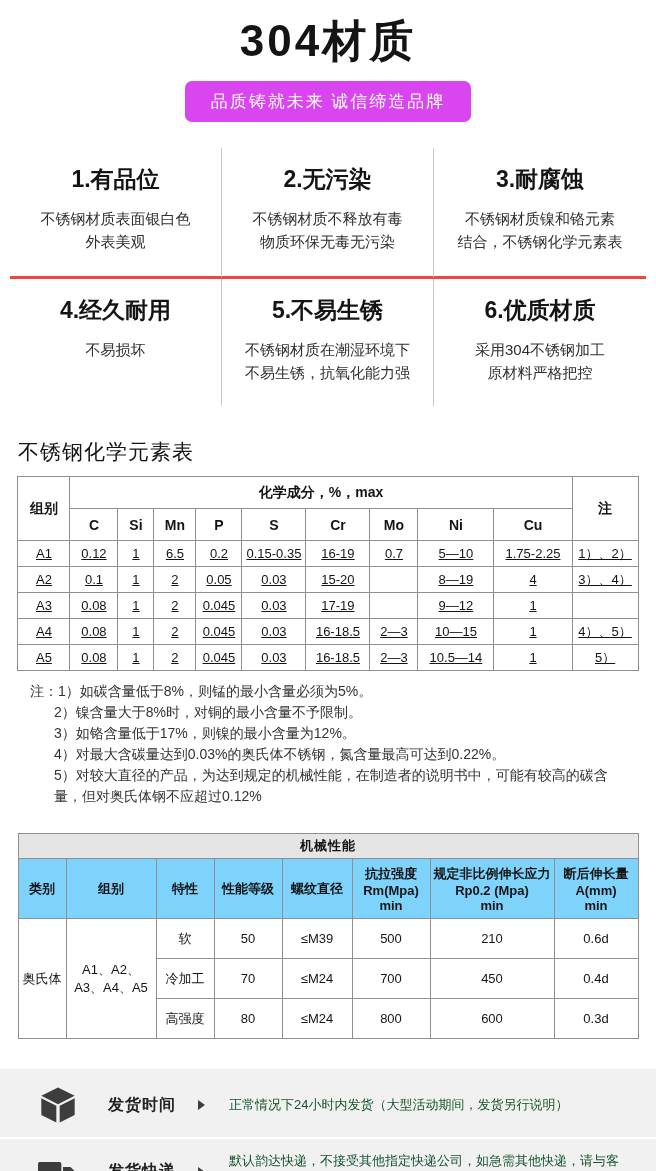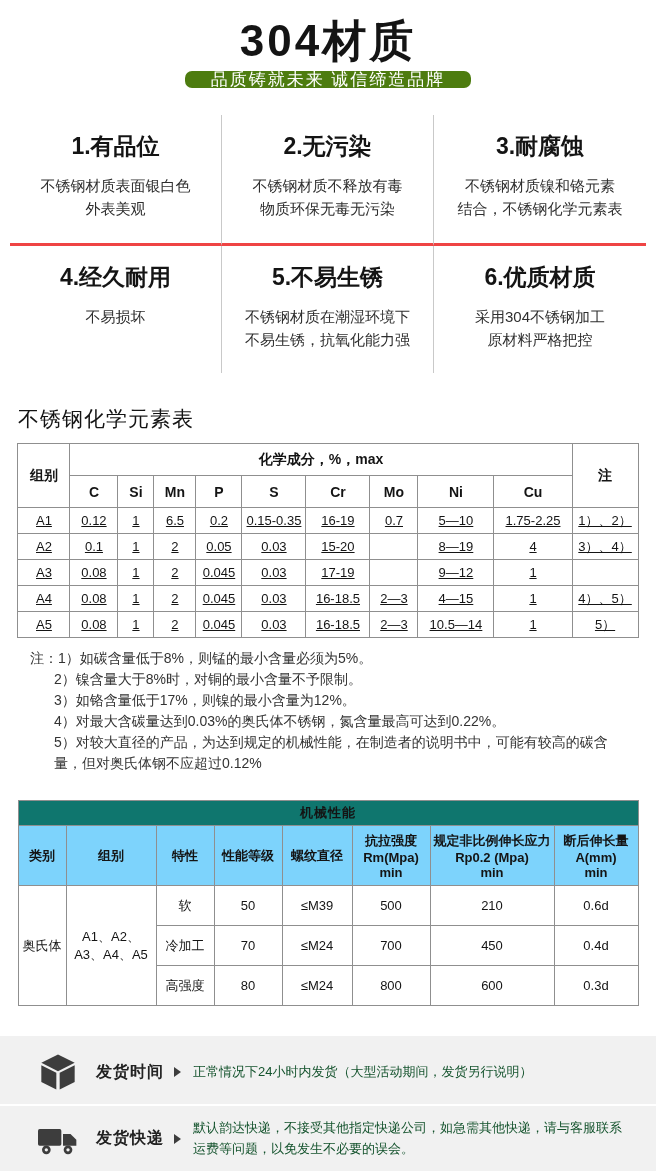--- a/index.html
+++ b/index.html
@@ -2,21 +2,21 @@
 <html><head>
 <meta charset="utf-8">
 <style>
   *{box-sizing:border-box;}
   body{margin:0;width:656px;background:#fff;font-family:"Liberation Sans","DejaVu Sans",sans-serif;color:#141414;}
   .page{width:656px;overflow:hidden;}
 
   
   .hero{text-align:center;padding-top:12px;}
   .hero-title{margin:0;font-size:44px;font-weight:bold;letter-spacing:3px;}
-  .hero-banner{display:inline-block;background:#4d7c0f;color:#fff;font-size:17px;line-height:1;padding:0 26px;border-radius:7px;letter-spacing:2px;}
+  .hero-banner{display:inline-block;margin-top:10px;background:#d946ef;color:#fff;font-size:17px;line-height:1;padding:12px 26px;border-radius:7px;letter-spacing:2px;}
 
   
   .features{display:grid;grid-template-columns:1fr 1fr 1fr;margin:26px 10px 0;}
   .feature{text-align:center;padding:16px 4px 22px;border-right:1px solid #c9c9c9;border-bottom:3px solid #ef4444;}
   .feature:nth-child(3n){border-right:none;}
   .feature:nth-child(n+4){border-bottom:none;}
   .feature-title{font-size:23px;font-weight:bold;margin-bottom:12px;}
   .feature-desc{font-size:15px;color:#2e2e2e;line-height:1.55;white-space:pre-line;}
 
   
@@ -24,29 +24,29 @@
 
   
   table{border-collapse:collapse;table-layout:fixed;margin:0 auto;width:620px;}
   th,td{border:1px solid #8f8f8f;text-align:center;padding:3px 2px;overflow:hidden;}
   .chem-table th{font-size:14px;height:32px;}
   .chem-table td{font-size:13px;height:26px;white-space:nowrap;text-decoration:underline;}
   .chem-notes{padding:10px 30px 0;font-size:14px;color:#333;line-height:1.5;}
   .note-line.indent{padding-left:24px;}
 
   .mech{margin-top:26px;}
-  .mech-title-cell{background:#0f766e;font-size:15px;height:18px;letter-spacing:1px;margin-top:24px;}
+  .mech-title-cell{background:#e5e5e5;font-size:15px;height:18px;letter-spacing:1px;margin-top:24px;}
   .mech-table th{font-size:13px;}
   .mech-table .col-head th{height:60px;background:#7dd3fc;}
   .mech-table td{font-size:13px;height:40px;}
   .pre{white-space:pre-line;}
 
   
   .services{margin-top:30px;background:#f1f1f1;padding:4px 0;}
-  .svc-row{display:flex;align-items:center;padding:12px 26px 12px 34px;border-bottom:2px solid #fff;}
+  .svc-row{display:flex;align-items:center;padding:12px 26px 12px 34px;border-bottom:2px solid #fff;gap:12px;}
   .svc-row:last-child{border-bottom:none;}
   .svc-icon{flex:none;width:48px;display:flex;justify-content:center;align-items:center;}
   .svc-label{flex:none;margin-left:14px;font-size:16px;font-weight:bold;letter-spacing:1px;color:#222;}
   .svc-arrow{flex:none;width:0;height:0;border-left:7px solid #3d3d3d;border-top:5px solid transparent;border-bottom:5px solid transparent;margin:0 12px 0 10px;}
   .svc-text{flex:1;font-size:13px;color:#14532d;line-height:1.6;}
 </style>
 </head>
 <body>
 
 <div class="page">
@@ -165,21 +165,21 @@
         </tr>
         <tr>
           <td>A4</td>
           <td>0.08</td>
           <td>1</td>
           <td>2</td>
           <td>0.045</td>
           <td>0.03</td>
           <td>16-18.5</td>
           <td>2—3</td>
-          <td>4—15</td>
+          <td>10—15</td>
           <td>1</td>
           <td>4）、5）</td>
         </tr>
         <tr>
           <td>A5</td>
           <td>0.08</td>
           <td>1</td>
           <td>2</td>
           <td>0.045</td>
           <td>0.03</td>

